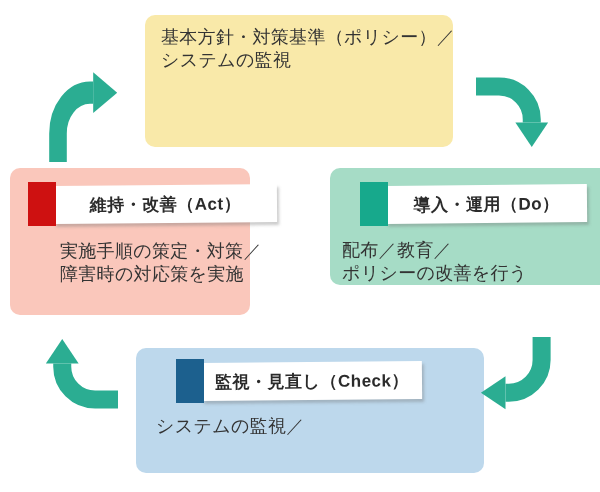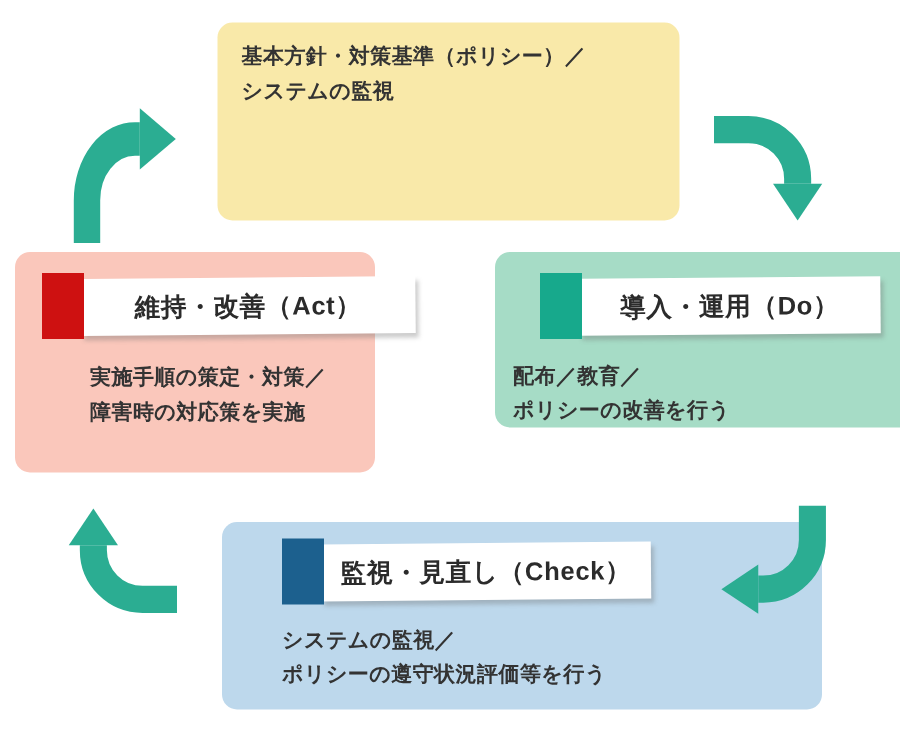--- a/index.html
+++ b/index.html
@@ -16,21 +16,21 @@
   }
 
   
   .box {
     position: absolute;
     border-radius: 10px;
   }
   .box-plan  { left: 145px; top: 15px;  width: 308px; height: 132px; background: #F9E9A9; }
   .box-do    { left: 330px; top: 168px; width: 279px; height: 117px; background: #A6DCC6; }
   .box-act   { left: 10px;  top: 168px; width: 240px; height: 147px; background: #FAC7BB; }
-  .box-check { left: 148px; top: 348px; width: 400px; height: 125px; background: #BDD8EC; }
+  .box-check { left: 136px; top: 348px; width: 348px; height: 125px; background: #BDD8EC; }
 
   
   .title-row {
     display: flex;
     align-items: center;
     height: 44px;
     position: relative;
   }
   .sq {
     width: 28px; height: 44px;
@@ -59,31 +59,31 @@
   .box-act   .sq { background: #CE1111; }
   .box-check .sq { background: #1C608E; }
 
   .box-plan  .title-row { margin: 15px 0 0 30px; width: 248px; }
   .box-do    .title-row { margin: 14px 0 0 30px; width: 227px; }
   .box-act   .title-row { margin: 14px 0 0 18px; width: 249px; }
   .box-check .title-row { margin: 11px 0 0 40px; width: 246px; }
 
   
   .body-text {
-    font-size: 14px;
-    font-weight: 700;
+    font-size: 18px;
+    font-weight: 400;
     color: #333333;
     line-height: 23px;
     letter-spacing: 0.3px;
     white-space: nowrap;
   }
   .box-plan  .body-text { margin: 11px 0 0 16px; }
   .box-do    .body-text { margin: 13px 0 12px 12px; }
   .box-act   .body-text { margin: 14px 0 0 50px; }
-  .box-check .body-text { margin: 12px 0 0 40px; }
+  .box-check .body-text { margin: 12px 0 0 20px; }
 
   
   .arrow { position: absolute; }
   .arrow svg { display: block; width: 100%; height: 100%; }
   .arrow-tl { left: 42px;  top: 60px;  width: 80px; height: 102px; }
   .arrow-tr { left: 476px; top: 70px;  width: 82px; height: 82px; transform: rotate(90deg); }
   .arrow-br { left: 476px; top: 337px; width: 82px; height: 82px; transform: rotate(180deg); }
   .arrow-bl { left: 36px;  top: 334px; width: 82px; height: 82px; transform: rotate(270deg); }
 </style>
 </head>
@@ -120,21 +120,20 @@
     </div>
   </div>
 
   <div class="box box-check">
     <div class="title-row">
       <span class="sq"></span>
       <span class="bar">監視・見直し（Check）</span>
     </div>
     <div class="body-text">
       <div>システムの監視／</div>
-      <div>ポリシーの遵守状況評価等を行う</div>
     </div>
   </div>
 
   <div class="arrow arrow-tl">
     <svg viewBox="0 0 100 100" preserveAspectRatio="none" aria-hidden="true">
       <path d="M20,100 L20,72 A40,40 0 0 1 60,32 L64,32" stroke="#2BAD92" stroke-width="22" fill="none"></path>
       <polygon points="64,12 64,52 94,32" fill="#2BAD92"></polygon>
     </svg>
   </div>
   <div class="arrow arrow-tr">

